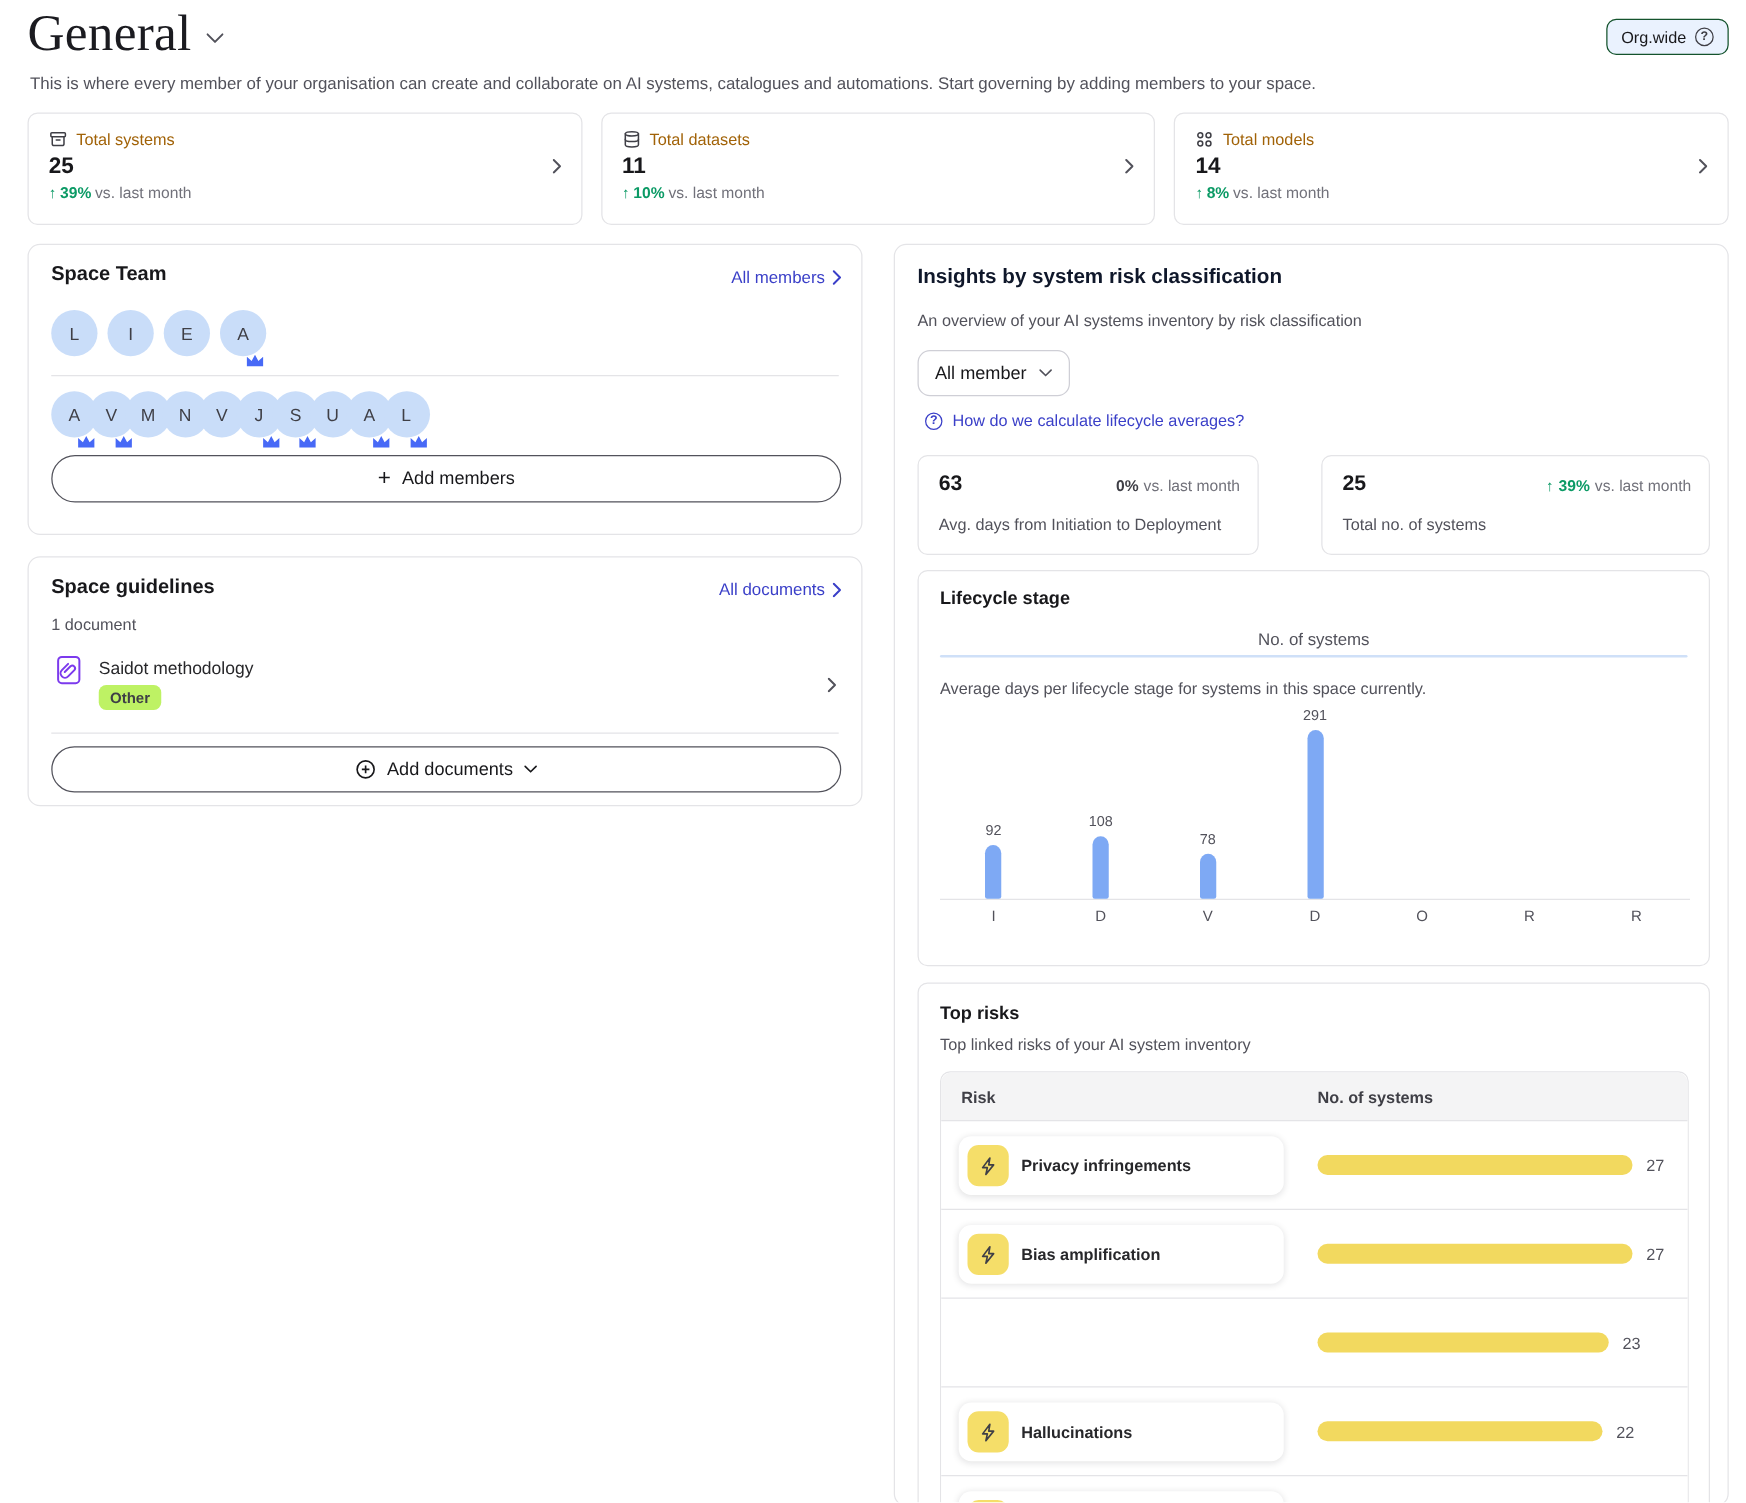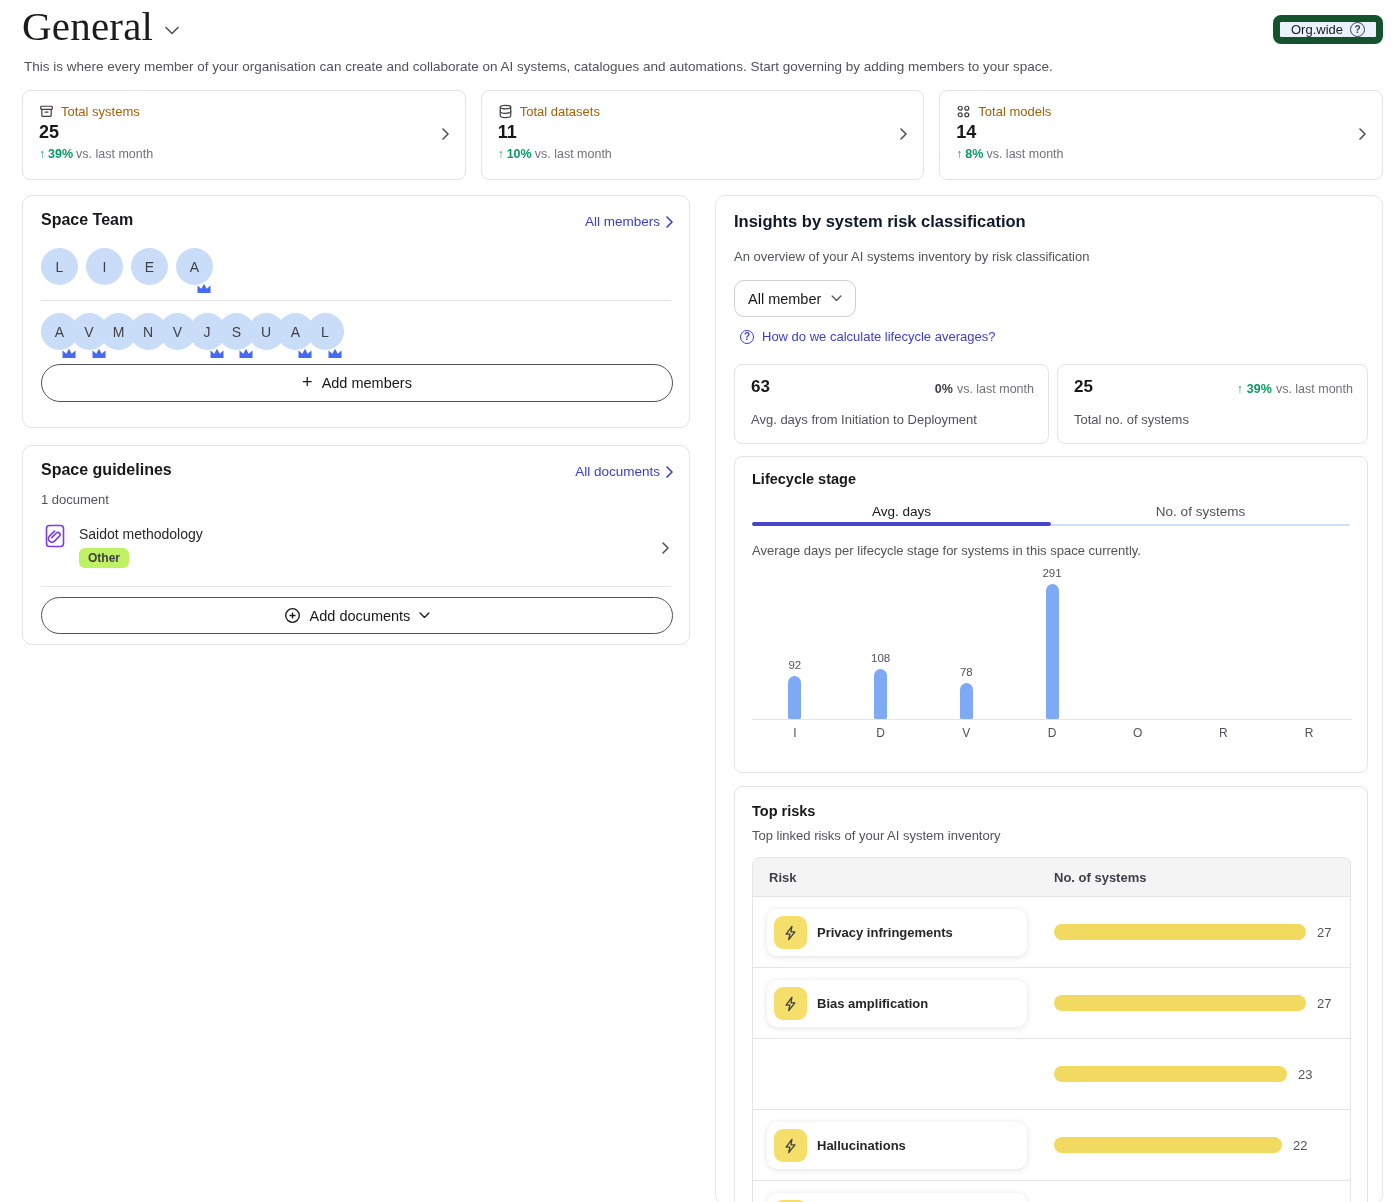--- a/index.html
+++ b/index.html
@@ -5,21 +5,21 @@
   * { margin:0; padding:0; box-sizing:border-box; }
   html,body { background:#fff; }
   body { font-family:"Liberation Sans", sans-serif; color:#18181b; }
   .page { position:relative; width:1397px; height:1202px; background:#fff; overflow:hidden; }
 
   
   .page-title { position:absolute; left:22px; top:2px; font-family:"Liberation Serif", serif; font-weight:400;
     font-size:41px; color:#1b1b20; letter-spacing:.2px; display:flex; align-items:center; gap:12px; }
   .page-title .chev { color:#52525b; margin-top:8px; }
   .org-badge { position:absolute; right:14px; top:15px; height:29px; display:inline-flex; align-items:center; gap:7px;
-    padding:0 11px; background:#eaf2fe; border:7px solid #14532d; border-radius:8px; font-size:13px; color:#18181b; }
+    padding:0 11px; background:#eaf2fe; border:1px solid #14532d; border-radius:8px; font-size:13px; color:#18181b; }
   .qmark { display:inline-flex; align-items:center; justify-content:center; width:15px; height:15px; border-radius:50%;
     border:1.4px solid #3f3f46; color:#3f3f46; font-size:10px; font-weight:700; line-height:1; }
   .qmark.indigo { border-color:#3a3fc8; color:#3a3fc8; width:14px; height:14px; }
   .desc { position:absolute; left:24px; top:59px; font-size:13.5px; color:#52525b; }
 
   
   #stat-row { position:absolute; left:22px; top:90px; width:1361px; display:flex; gap:15px; }
   .stat-card { position:relative; flex:1; height:90px; border:1px solid #e4e4e7; border-radius:8px; padding:13px 16px; background:#fff; cursor:pointer; }
   .stat-label { display:flex; align-items:center; gap:7px; font-size:13px; color:#a16207; }
   .stat-value { margin-top:3px; font-size:18px; font-weight:700; color:#18181b; }
@@ -64,21 +64,21 @@
   .p-title { position:absolute; left:18px; top:16px; font-size:16.5px; font-weight:700; color:#0f172a; }
   .p-sub { position:absolute; left:18px; top:53px; font-size:13px; color:#52525b; }
   .dropdown { position:absolute; left:18px; top:84px; height:37px; display:inline-flex; align-items:center; gap:10px;
     padding:0 13px; border:1px solid #cfcfd6; border-radius:10px; background:#fff; font-size:14.5px; color:#18181b;
     font-family:inherit; cursor:pointer; }
   .help-row { position:absolute; left:24px; top:133px; display:flex; align-items:center; gap:8px; cursor:pointer;
     background:none; border:none; font-family:inherit; }
   .help-row span.txt { font-size:13px; color:#3a3fc8; }
 
   .mini-stat { position:absolute; top:168px; height:80px; border:1px solid #e4e4e7; border-radius:8px; background:#fff; }
-  .mini-stat.one { left:18px; width:315px; }
+  .mini-stat.one { left:18px; width:273px; }
   .mini-stat.two { left:341px; width:311px; }
   .mini-value { position:absolute; left:16px; top:12px; font-size:17px; font-weight:700; color:#18181b; }
   .mini-change { position:absolute; right:14px; top:17px; font-size:12.5px; color:#71717a; display:flex; gap:4px; align-items:center; }
   .mini-change .dark { color:#3f3f46; font-weight:700; }
   .mini-label { position:absolute; left:16px; top:47px; font-size:13px; color:#52525b; }
 
   
   .lifecycle-card { position:absolute; left:18px; top:260px; width:634px; height:317px; border:1px solid #e4e4e7;
     border-radius:8px; background:#fff; }
   .lc-title { position:absolute; left:17px; top:14px; font-size:14.5px; font-weight:700; color:#18181b; }
@@ -338,24 +338,20 @@
         <span class="up-arrow">↑</span>
         <span class="pct-green">39%</span>
         <span>vs. last month</span>
       </div>
       <div class="mini-label">Total no. of systems</div>
     </div>
 
     <div class="lifecycle-card">
       <h3 class="lc-title">Lifecycle stage</h3>
       <div class="tabs">
-        <button class="tab active">
-          <span>Avg. days</span>
-          <span class="tabbar"></span>
-        </button>
         <button class="tab">
           <span>No. of systems</span>
           <span class="tabbar"></span>
         </button>
       </div>
       <p class="chart-sub">Average days per lifecycle stage for systems in this space currently.</p>
       <div class="chart" id="lifecycle-chart">
           <div class="chart-col">
             <span class="bval">92</span>
             <div class="bar" style="height:43px"></div>

